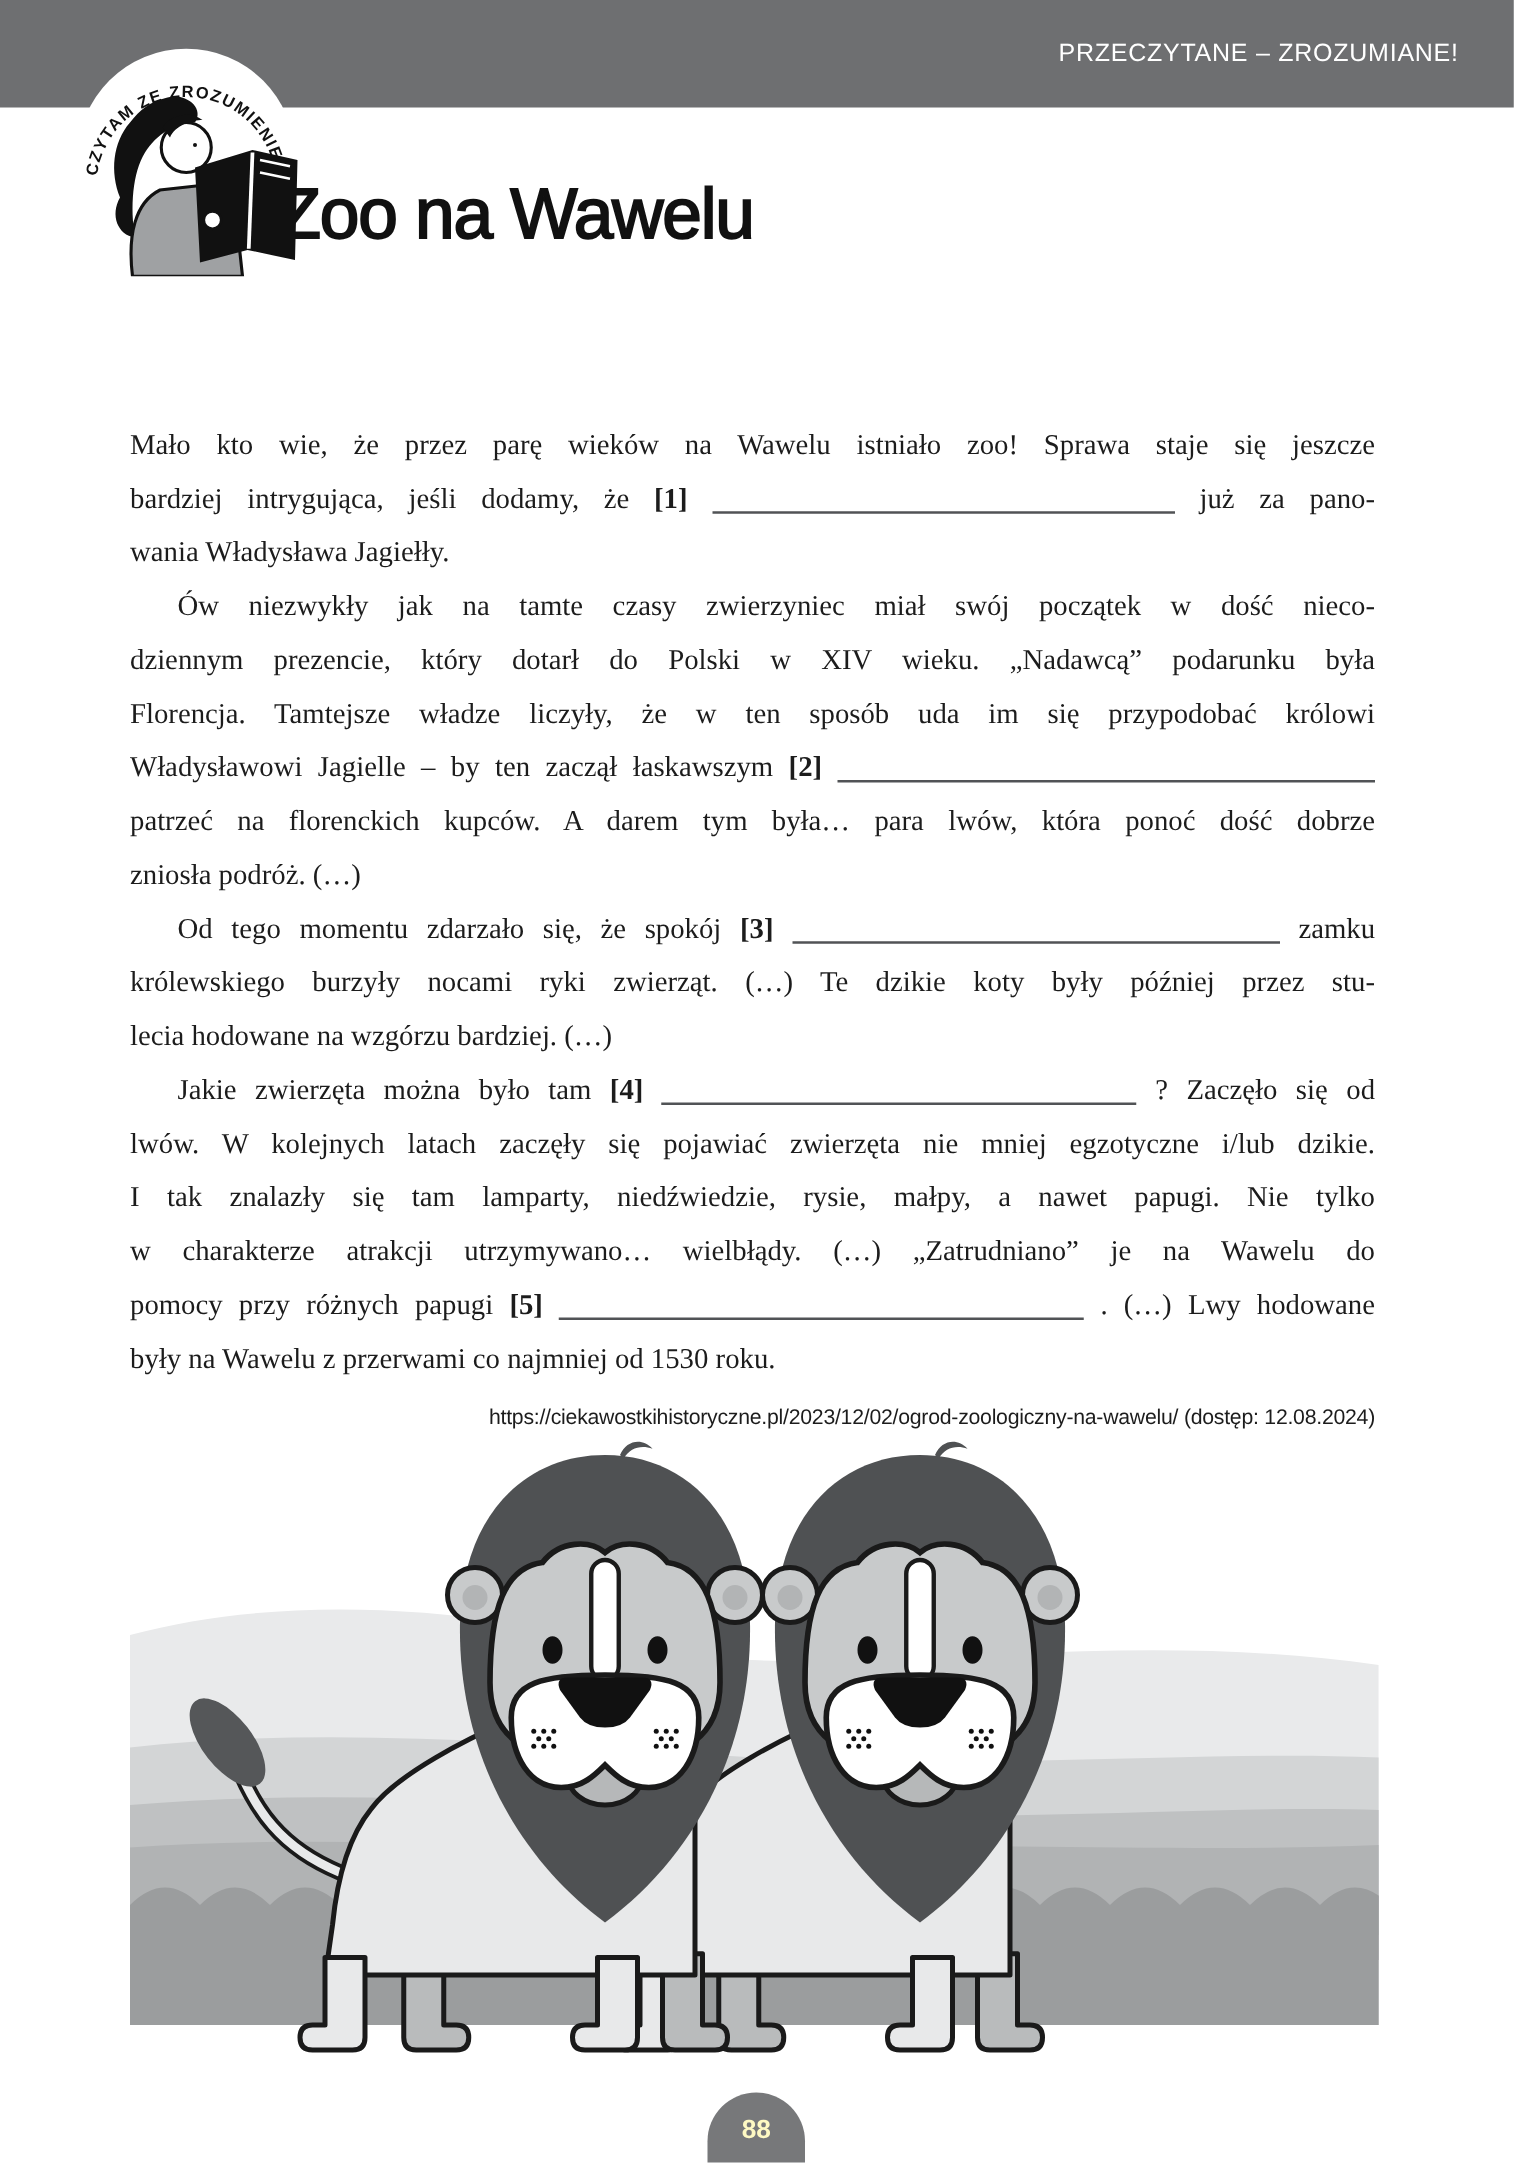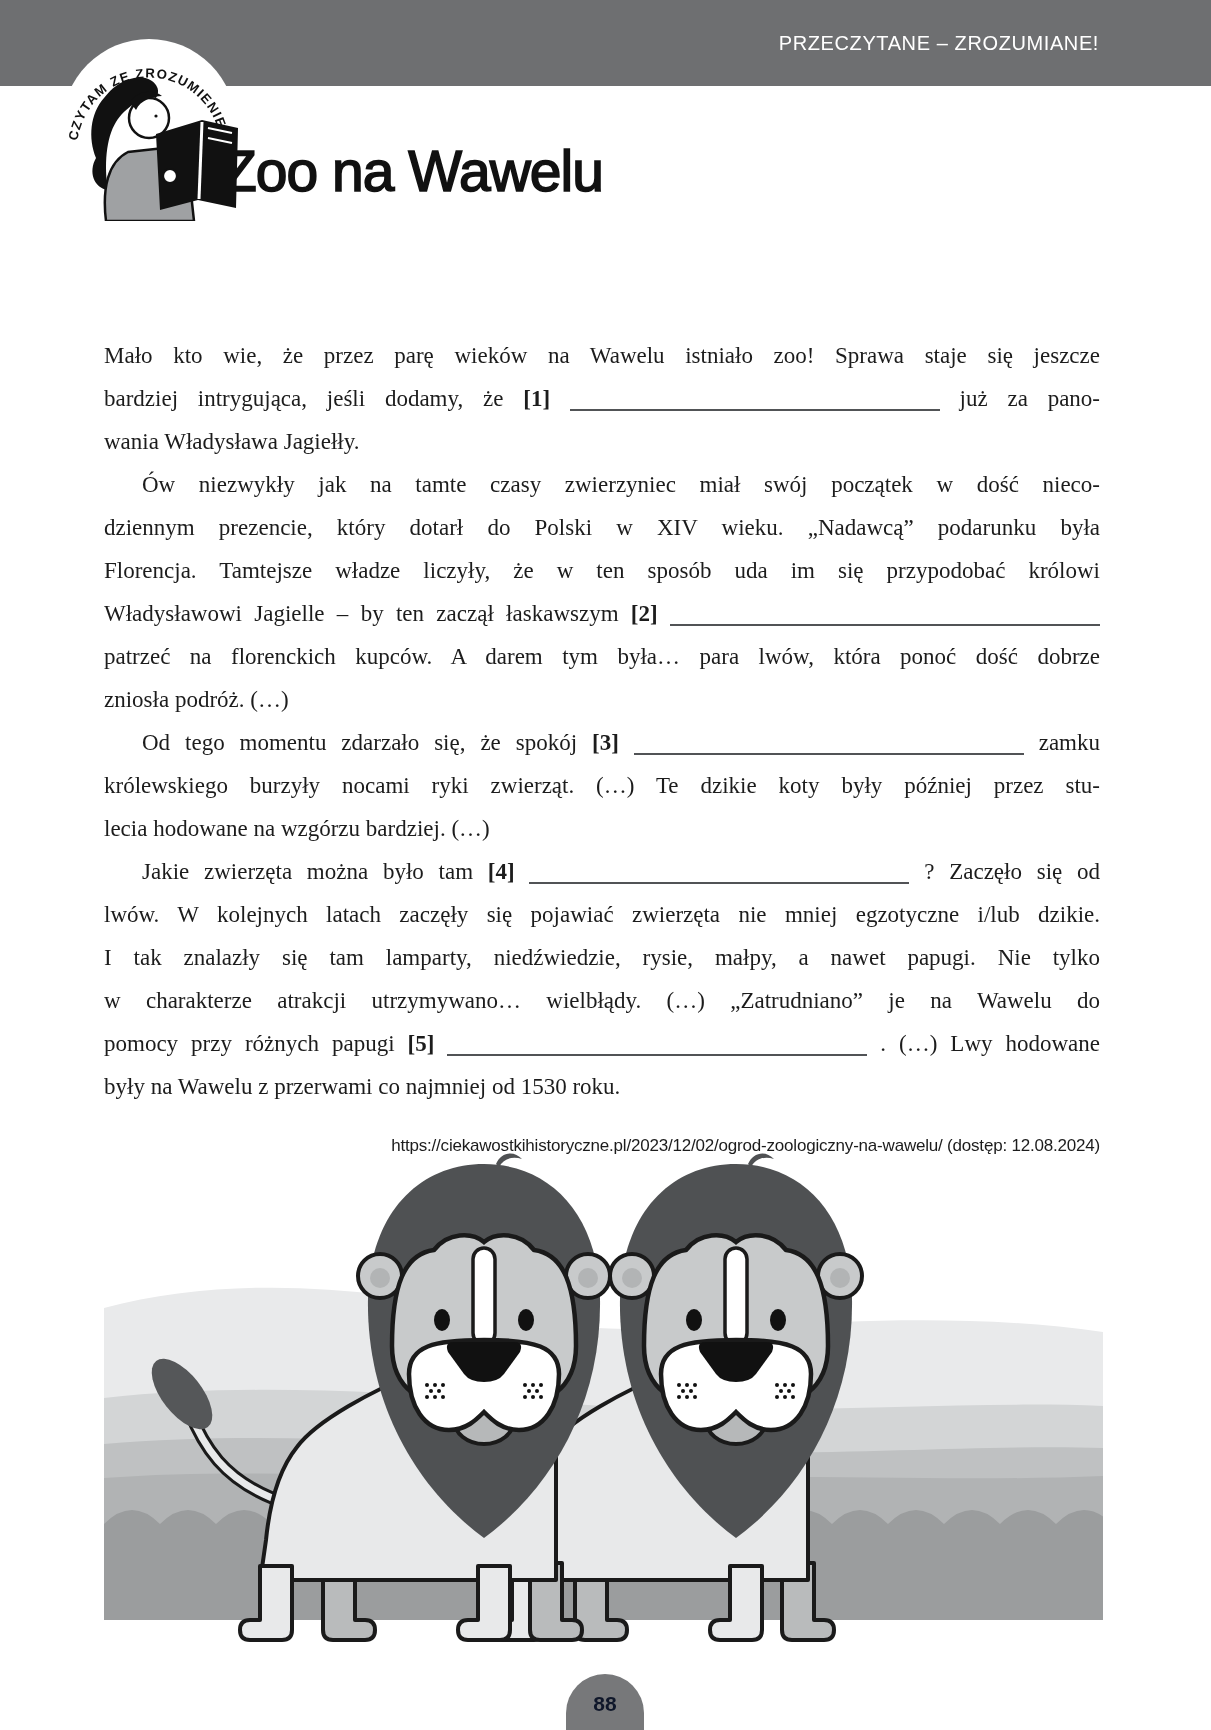--- a/index.html
+++ b/index.html
@@ -3,21 +3,21 @@
 <meta charset="utf-8">
 <style>
   html,body{margin:0;padding:0;}
   body{
     width:1211px;height:1730px;position:relative;background:#ffffff;
     font-family:"Liberation Serif","DejaVu Serif",serif;color:#1c1c1c;overflow:hidden;
   }
   
   .header-bar{
     position:absolute;left:0;top:0;width:1211px;height:86px;background:#6e6f71;
-    display:flex;align-items:center;justify-content:flex-end;box-sizing:border-box;padding-right:112px;
+    display:flex;align-items:center;justify-content:flex-end;box-sizing:border-box;padding-right:44px;
   }
   .header-badge{
     font-family:"Liberation Sans",sans-serif;font-size:20px;color:#ffffff;letter-spacing:.6px;
   }
   .logo-svg{position:absolute;left:52px;top:26px;z-index:5;}
   .page-title{
     position:absolute;left:222px;top:100px;
     font-family:"Liberation Sans",sans-serif;font-weight:400;font-size:57px;color:#111;
     letter-spacing:-1px;-webkit-text-stroke:1.6px #111;white-space:nowrap;
   }
@@ -25,32 +25,32 @@
   .article{position:absolute;left:104px;top:334px;width:996px;}
   .line{
     height:43px;line-height:43px;font-size:23px;white-space:nowrap;
     text-align:justify;text-align-last:justify;
   }
   .line.last{text-align-last:left;}
   .line.indent{text-indent:38px;}
   .line b{font-weight:bold;}
   .blank{display:inline-block;height:2px;background:#515356;vertical-align:-5px;}
   .source-line{
-    margin-top:28px;text-align:right;
+    margin-top:16px;text-align:right;
     font-family:"Liberation Sans",sans-serif;font-size:17px;letter-spacing:-0.2px;color:#1c1c1c;
   }
   
   .lions-svg{position:absolute;left:104px;top:1148px;}
   
   .page-tab{
     position:absolute;left:566px;top:1674px;width:78px;height:56px;background:#77787a;
     border-radius:39px 39px 0 0;display:flex;align-items:center;justify-content:center;
   }
   .page-tab span{
-    font-family:"Liberation Sans",sans-serif;font-weight:700;font-size:21px;color:#0f172a;margin-top:4px;
+    font-family:"Liberation Sans",sans-serif;font-weight:700;font-size:21px;color:#fef9c3;margin-top:4px;
   }
 </style>
 </head>
 <body>
 
 <div class="header-bar">
   <span class="header-badge">PRZECZYTANE – ZROZUMIANE!</span>
 </div>
 
 <svg class="logo-svg" width="210" height="195" viewBox="0 0 210 195">

